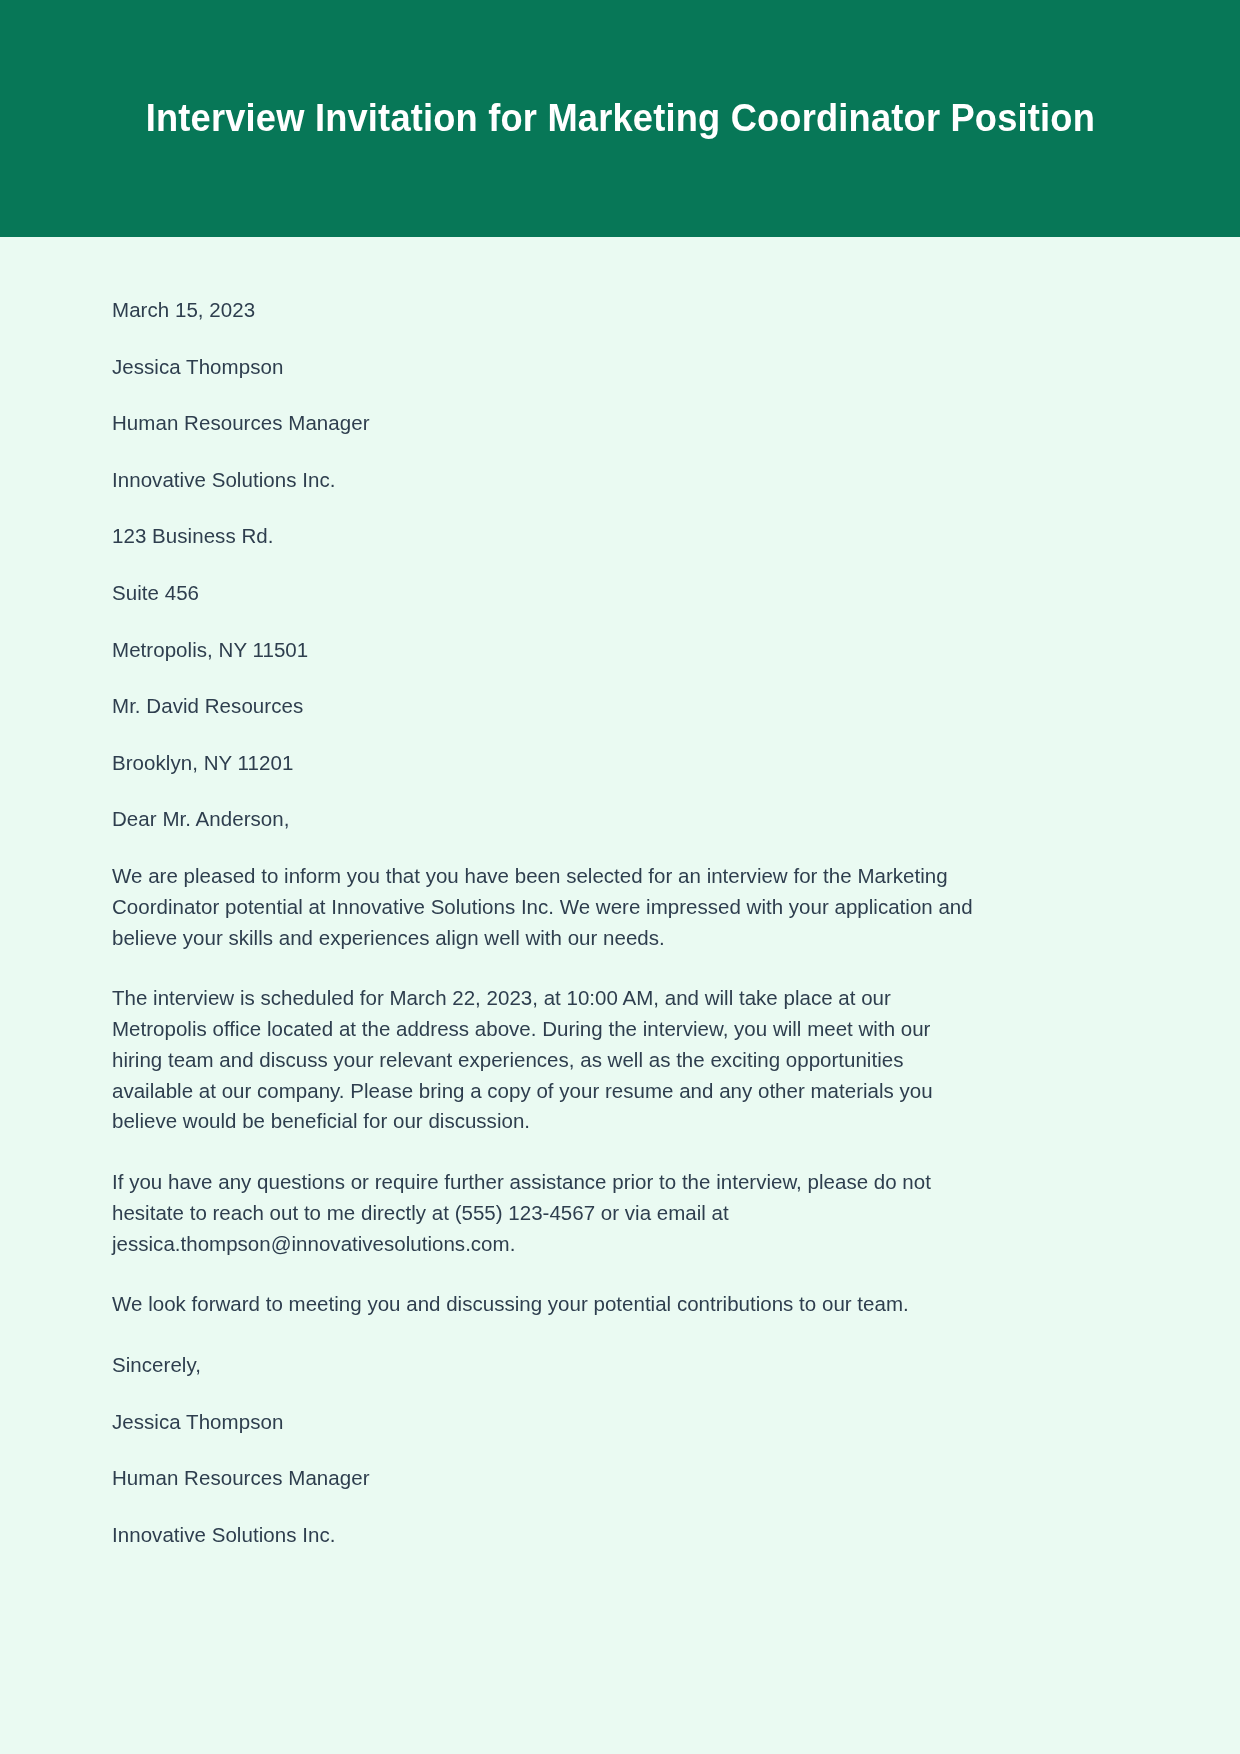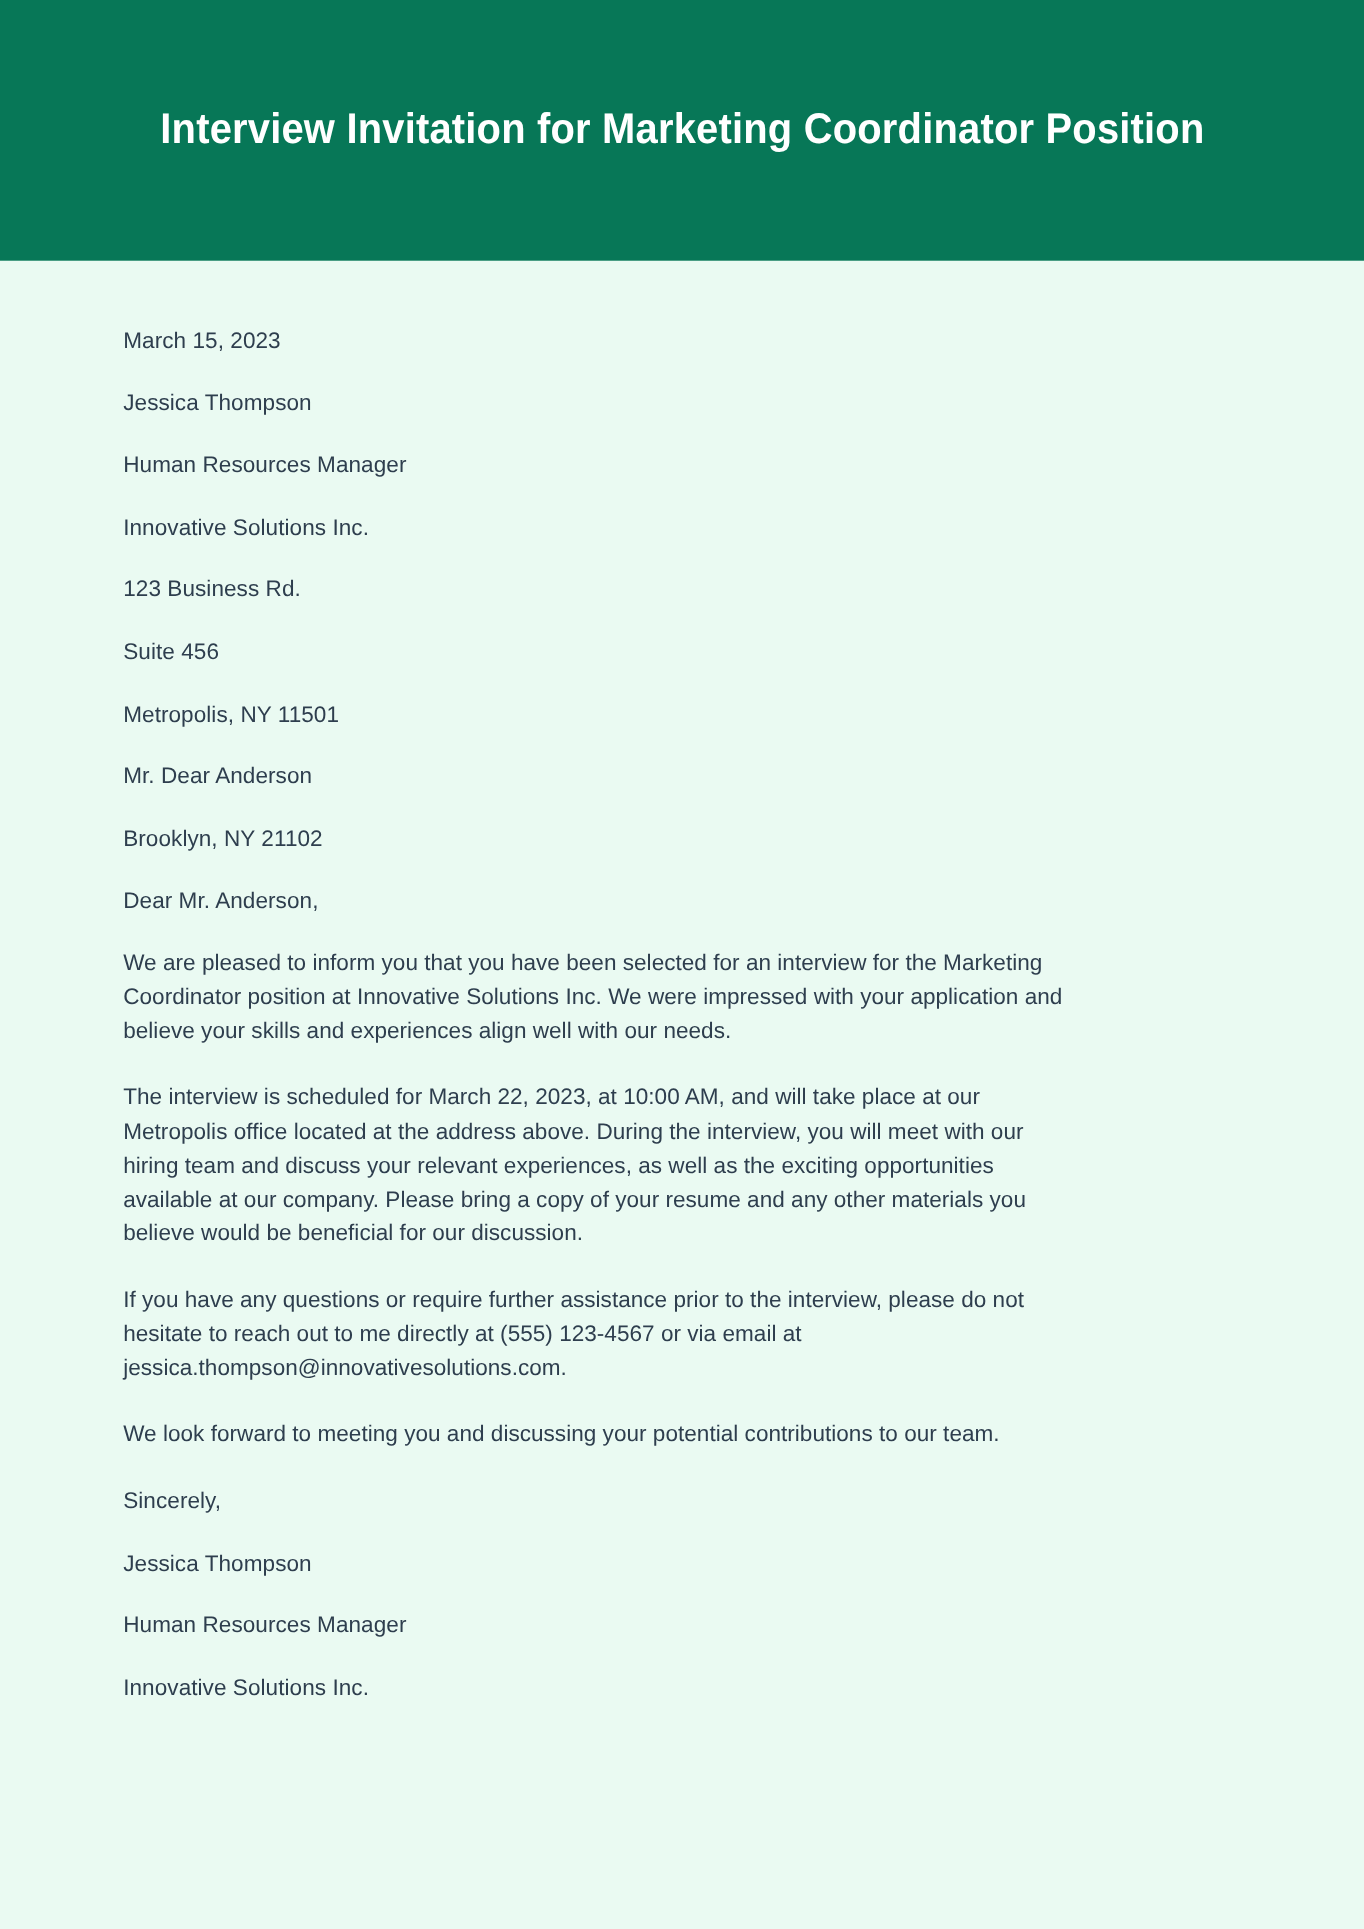--- a/index.html
+++ b/index.html
@@ -86,26 +86,26 @@
 
     <p class="line">March 15, 2023</p>
 
     <p class="line">Jessica Thompson</p>
     <p class="line">Human Resources Manager</p>
     <p class="line">Innovative Solutions Inc.</p>
     <p class="line">123 Business Rd.</p>
     <p class="line">Suite 456</p>
     <p class="line">Metropolis, NY 11501</p>
 
-    <p class="line">Mr. Dear Anderson</p>
-    <p class="line">Brooklyn, NY 21102</p>
+    <p class="line">Mr. David Resources</p>
+    <p class="line">Brooklyn, NY 11201</p>
 
     <p class="line">Dear Mr. Anderson,</p>
 
-    <p class="para">We are pleased to inform you that you have been selected for an interview for the Marketing Coordinator position at Innovative Solutions Inc. We were impressed with your application and believe your skills and experiences align well with our needs.</p>
+    <p class="para">We are pleased to inform you that you have been selected for an interview for the Marketing Coordinator potential at Innovative Solutions Inc. We were impressed with your application and believe your skills and experiences align well with our needs.</p>
     <p class="para">The interview is scheduled for March 22, 2023, at 10:00 AM, and will take place at our Metropolis office located at the address above. During the interview, you will meet with our hiring team and discuss your relevant experiences, as well as the exciting opportunities available at our company. Please bring a copy of your resume and any other materials you believe would be beneficial for our discussion.</p>
     <p class="para">If you have any questions or require further assistance prior to the interview, please do not hesitate to reach out to me directly at (555) 123-4567 or via email at jessica.thompson@innovativesolutions.com.</p>
     <p class="para">We look forward to meeting you and discussing your potential contributions to our team.</p>
 
     <p class="line">Sincerely,</p>
 
     <p class="line">Jessica Thompson</p>
     <p class="line">Human Resources Manager</p>
     <p class="line">Innovative Solutions Inc.</p>
 

